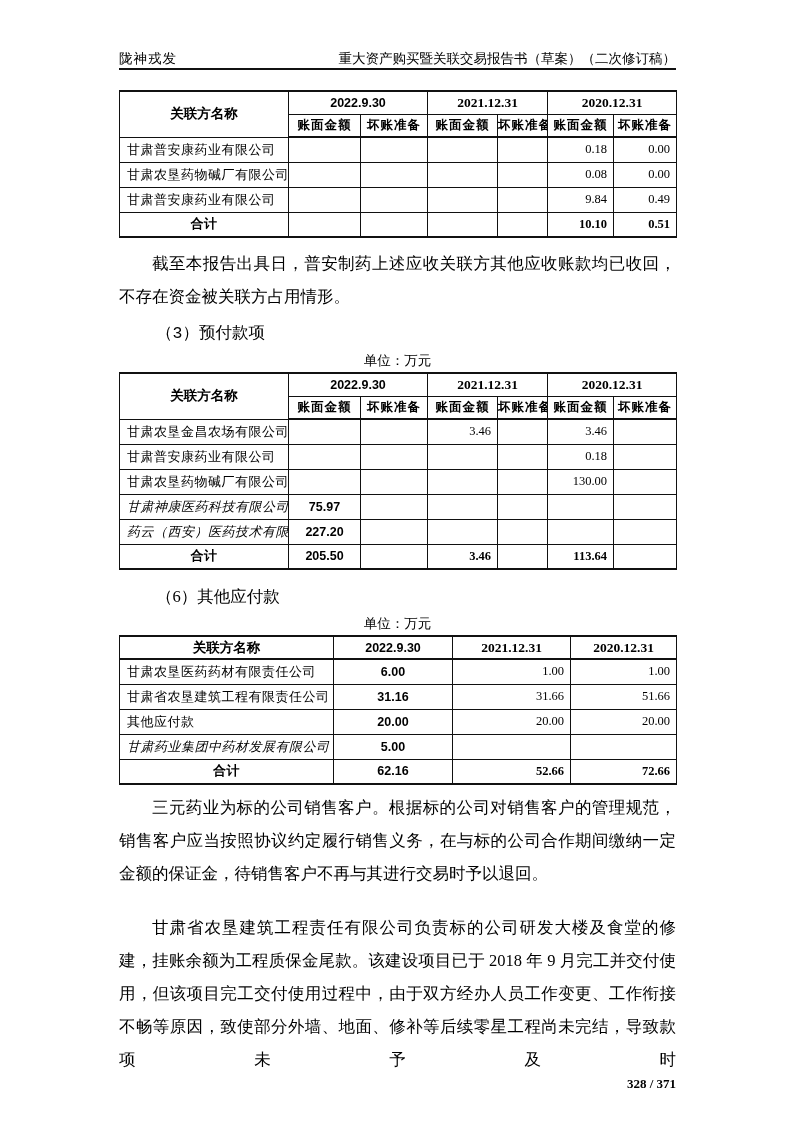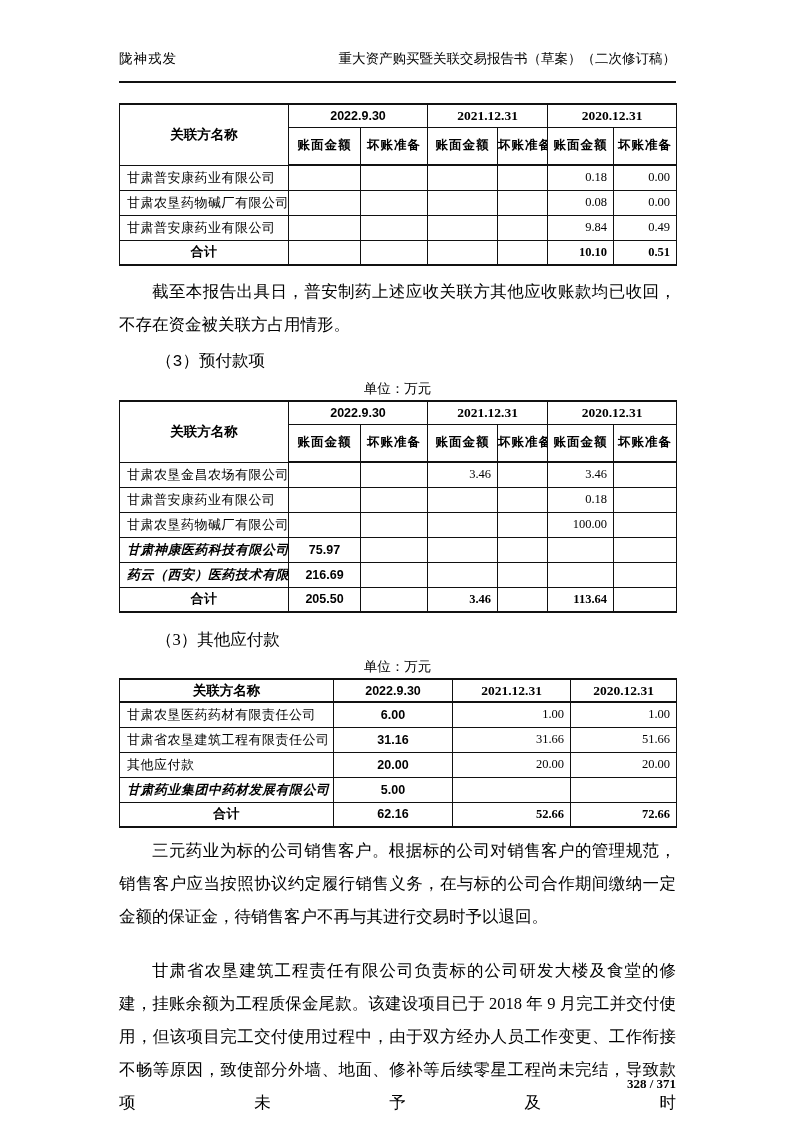--- a/index.html
+++ b/index.html
@@ -6,43 +6,43 @@
   html,body { background:#fff; }
   body {
     width:793px; height:1122px;
     font-family:"Liberation Serif","DejaVu Serif",serif;
     color:#000;
   }
   .page { position:relative; width:793px; height:1122px; padding:50px 117px 0 119px; overflow:hidden; }
 
   .doc-header {
     display:flex; justify-content:space-between; align-items:flex-end;
-    border-bottom:2px solid #111; padding-bottom:13px; font-size:13.5px;
+    border-bottom:2px solid #111; padding-bottom:0; font-size:13.5px;
   }
   .doc-header .left { letter-spacing:1px; }
 
   table.tbl {
     border-collapse:collapse; table-layout:fixed; width:557px;
     border-top:2.5px solid #111; border-bottom:2.5px solid #111;
     font-size:13px;
   }
   table.tbl td { border:1px solid #111; height:25px; overflow:hidden; white-space:nowrap; }
   table.tbl td:first-child { border-left:1.5px solid #111; }
   table.tbl td:last-child { border-right:1.5px solid #111; }
   thead td { font-weight:bold; text-align:center; vertical-align:middle; }
   thead tr:last-child td { border-bottom:2.5px solid #111; }
   tr.phead td { height:23px; font-size:13.5px; }
-  tr.subhead td { height:38px; font-size:12.5px; letter-spacing:1px; }
+  tr.subhead td { height:23px; font-size:12.5px; letter-spacing:1px; }
   .date-sans { font-family:"Liberation Sans","DejaVu Sans",sans-serif; font-size:12.5px !important; }
   td.name { text-align:left; padding-left:7px; letter-spacing:0.5px; }
   td.num { text-align:right; padding-right:6px; font-size:12.5px; }
   td.numb { text-align:center; font-family:"Liberation Sans","DejaVu Sans",sans-serif; font-weight:bold; font-size:12.5px; }
   tr.total td { font-weight:bold; }
   tr.total td.name { text-align:center; padding-left:0; }
-  td.kai { font-style:italic; font-weight:bold; }
+  td.kai { font-style:italic; font-weight:normal; }
 
   p.body { font-size:16.5px; line-height:33px; text-align:justify; text-indent:2em; }
   p.body.runs-on { text-align-last:justify;margin-top:21px; }
   .sec-heading { font-size:16.5px; line-height:33px; padding-left:37px; }
   .unit { width:557px; font-size:13.5px; text-align:center; height:21px; line-height:21px; }
 
   .mt-t1 { margin-top:20px; }
   .mt-p1 { margin-top:9px; }
   .mt-h3 { margin-top:4px;font-family:Liberation Mono, monospace; }
   .mt-t2 { margin-top:1px; }
@@ -179,54 +179,54 @@
         <td class="num"></td>
         <td class="num">0.18</td>
         <td class="num"></td>
       </tr>
       <tr>
         <td class="name">甘肃农垦药物碱厂有限公司</td>
         <td class="num"></td>
         <td class="num"></td>
         <td class="num"></td>
         <td class="num"></td>
-        <td class="num">100.00</td>
+        <td class="num">130.00</td>
         <td class="num"></td>
       </tr>
       <tr>
         <td class="name kai">甘肃神康医药科技有限公司</td>
         <td class="numb">75.97</td>
         <td class="num"></td>
         <td class="num"></td>
         <td class="num"></td>
         <td class="num"></td>
         <td class="num"></td>
       </tr>
       <tr>
         <td class="name kai">药云（西安）医药技术有限公司</td>
-        <td class="numb">216.69</td>
+        <td class="numb">227.20</td>
         <td class="num"></td>
         <td class="num"></td>
         <td class="num"></td>
         <td class="num"></td>
         <td class="num"></td>
       </tr>
       <tr class="total">
         <td class="name">合计</td>
         <td class="numb">205.50</td>
         <td class="num"></td>
         <td class="num">3.46</td>
         <td class="num"></td>
         <td class="num">113.64</td>
         <td class="num"></td>
       </tr>
     </tbody>
   </table>
 
-  <div class="sec-heading mt-h4">（3）其他应付款</div>
+  <div class="sec-heading mt-h4">（6）其他应付款</div>
   <div class="unit">单位：万元</div>
 
   <table class="tbl mt-t3">
     <colgroup>
         <col style="width:214px">
         <col style="width:119px">
         <col style="width:118px">
         <col style="width:106px">
       </colgroup>
     <thead>

